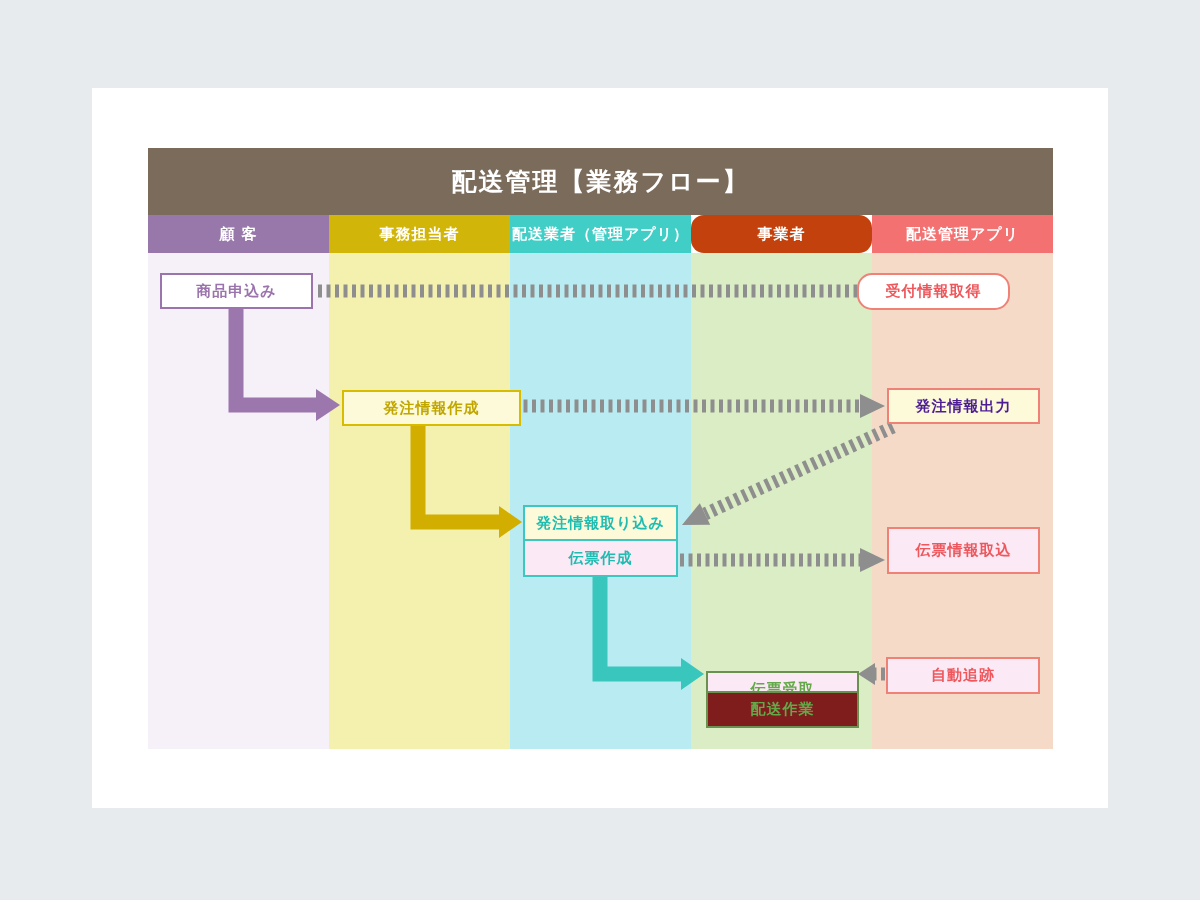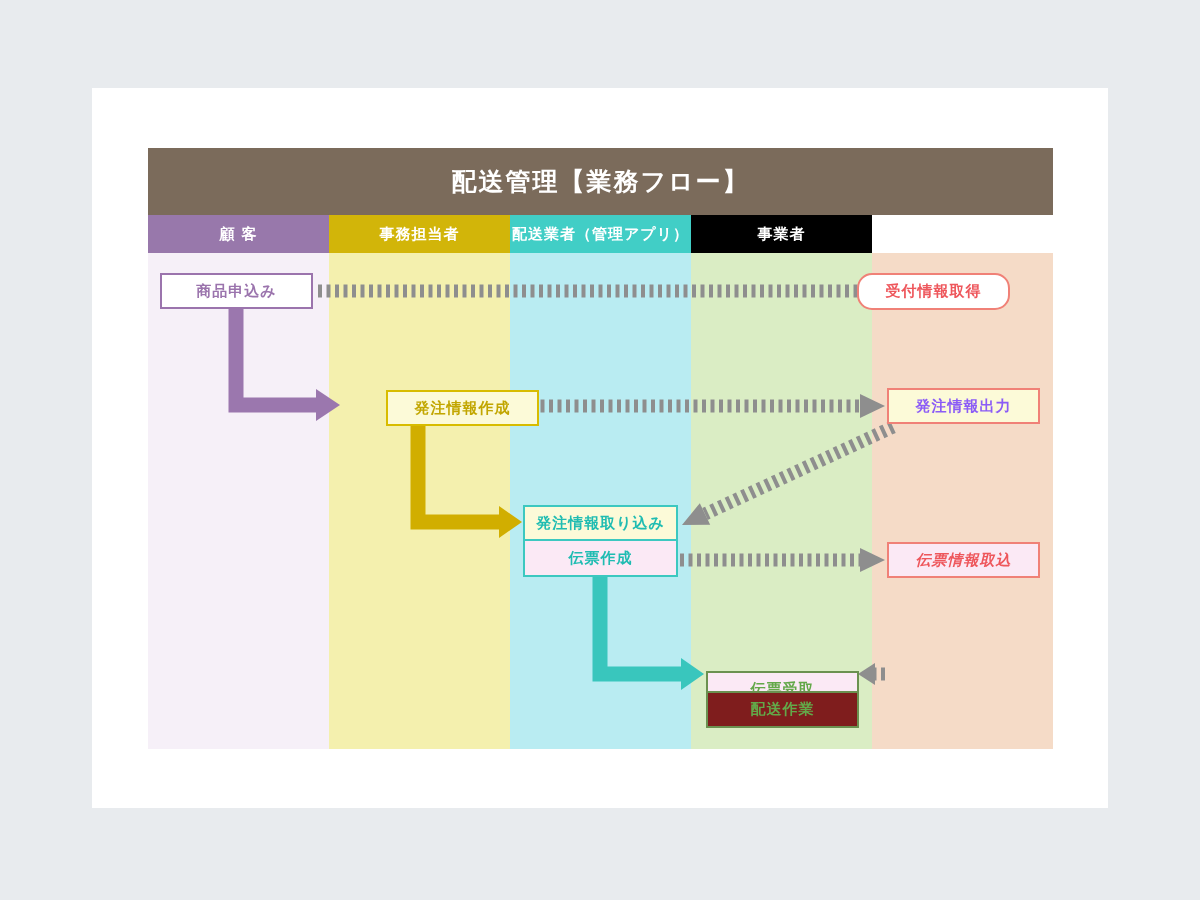--- a/index.html
+++ b/index.html
@@ -39,21 +39,21 @@
   .purple-a { stroke:#9b77ae; } .phead { fill:#9b77ae; }
   .gold-a { stroke:#d1ae00; }  .goldhead { fill:#d1ae00; }
   .teal-a { stroke:#39c6bd; }  .tealhead { fill:#39c6bd; }
   .node {
     position:absolute; display:flex; align-items:center; justify-content:center;
     font-size:15px; font-weight:bold; letter-spacing:1px;
     border:2px solid; background:#ffffff;
   }
   .n-purple      { border-color:#9b74ad; color:#9b74ad; background:#ffffff; }
   .n-red-white   { border-color:#f08177; color:#ee575c; background:#ffffff; }
-  .n-red-yellow  { border-color:#f08177; color:#8b5cf6; background:#fcfad8; }
+  .n-red-yellow  { border-color:#f08177; color:#4c1d95; background:#fcfad8; }
   .n-red-pink    { border-color:#f08177; color:#ee575c; background:#fbe9f5; }
   .n-gold        { border-color:#d8bc00; color:#c2a600; background:#fcfad8; }
   .n-teal-yellow { border-color:#3cc8c0; color:#1fbcb2; background:#fcfad8; }
   .n-teal-pink   { border-color:#3cc8c0; color:#1fbcb2; background:#fbe9f5; }
   .n-green-pink  { border-color:#6b9150; color:#63a849; background:#fbe9f5; }
   .n-green-white { border-color:#6b9150; color:#63a849; background:#7f1d1d; }
 </style>
 </head>
 <body>
 
@@ -67,22 +67,25 @@
     <div class="lane-headers">
       <div class="lane-header" style="background-color: rgb(152, 120, 171);">
         <span>顧 客</span>
       </div>
       <div class="lane-header" style="background-color: rgb(210, 181, 9);">
         <span>事務担当者</span>
       </div>
       <div class="lane-header" style="background-color: rgb(65, 206, 198);">
         <span>配送業者（管理アプリ）</span>
       </div>
-      <div class="lane-header" style="background-color: #000000;">
+      <div class="lane-header" style="background-color: #c2410c; border-radius: 13px;">
         <span>事業者</span>
+      </div>
+      <div class="lane-header" style="background-color: rgb(244, 113, 113);">
+        <span>配送管理アプリ</span>
       </div>
     </div>
 
     <div class="lanes-body">
       <div class="lane-stripe" style="background-color: rgb(246, 240, 248);"></div>
       <div class="lane-stripe" style="background-color: rgb(244, 240, 174);"></div>
       <div class="lane-stripe" style="background-color: rgb(185, 236, 242);"></div>
       <div class="lane-stripe" style="background-color: rgb(218, 237, 196);"></div>
       <div class="lane-stripe" style="background-color: rgb(245, 219, 199);"></div>
 
@@ -126,30 +129,31 @@
         <g>
           <line class="dash" x1="737" y1="421" x2="727" y2="421"></line>
           <polygon class="ghead" points="727,410 727,432 710,421"></polygon>
         </g>
       </svg>
 
       <div class="node n-purple" style="left:12px; top:20px; width:153px; height:36px;">商品申込み</div>
 
       <div class="node n-red-white" style="left:709px; top:20px; width:153px; height:37px;border-radius:15px;">受付情報取得</div>
 
-      <div class="node n-gold" style="left:194px; top:137px; width:153px; height:36px;margin-left:44px;">発注情報作成</div>
+      <div class="node n-gold" style="left:194px; top:137px; width:179px; height:36px;">発注情報作成</div>
 
       <div class="node n-red-yellow" style="left:739px; top:135px; width:153px; height:36px;">発注情報出力</div>
 
       <div class="node n-teal-yellow" style="left:375px; top:252px; width:155px; height:36px;">発注情報取り込み</div>
 
       <div class="node n-teal-pink" style="left:375px; top:286px; width:155px; height:38px;">伝票作成</div>
 
-      <div class="node n-red-pink" style="left:739px; top:289px; width:153px; height:36px;font-style:italic;">伝票情報取込</div>
+      <div class="node n-red-pink" style="left:739px; top:274px; width:153px; height:47px;">伝票情報取込</div>
 
       <div class="node n-green-pink" style="left:558px; top:418px; width:153px; height:37px;">伝票受取</div>
 
       <div class="node n-green-white" style="left:558px; top:438px; width:153px; height:37px;">配送作業</div>
 
+      <div class="node n-red-pink" style="left:738px; top:404px; width:154px; height:37px;">自動追跡</div>
     </div>
 
   </div>
 </div>
 
 </body></html>

